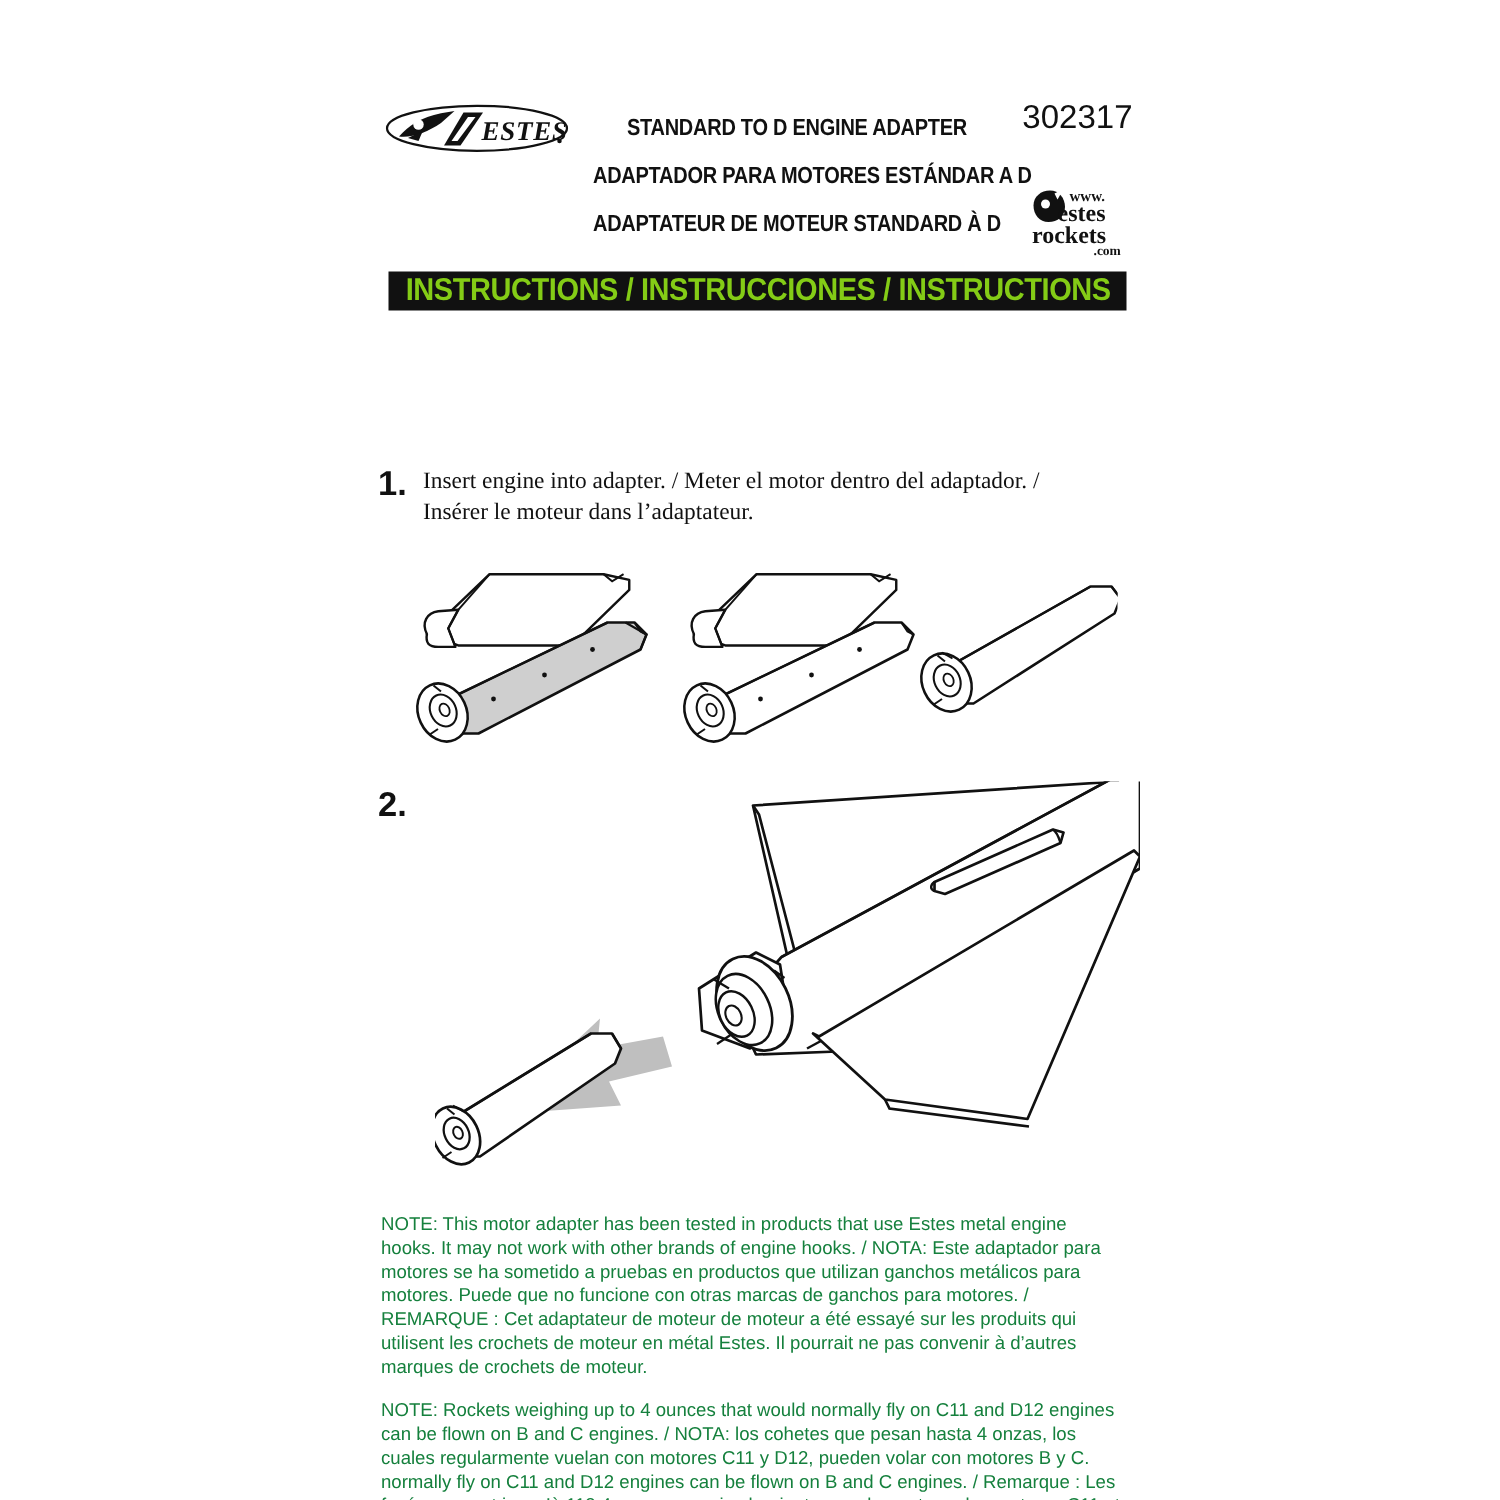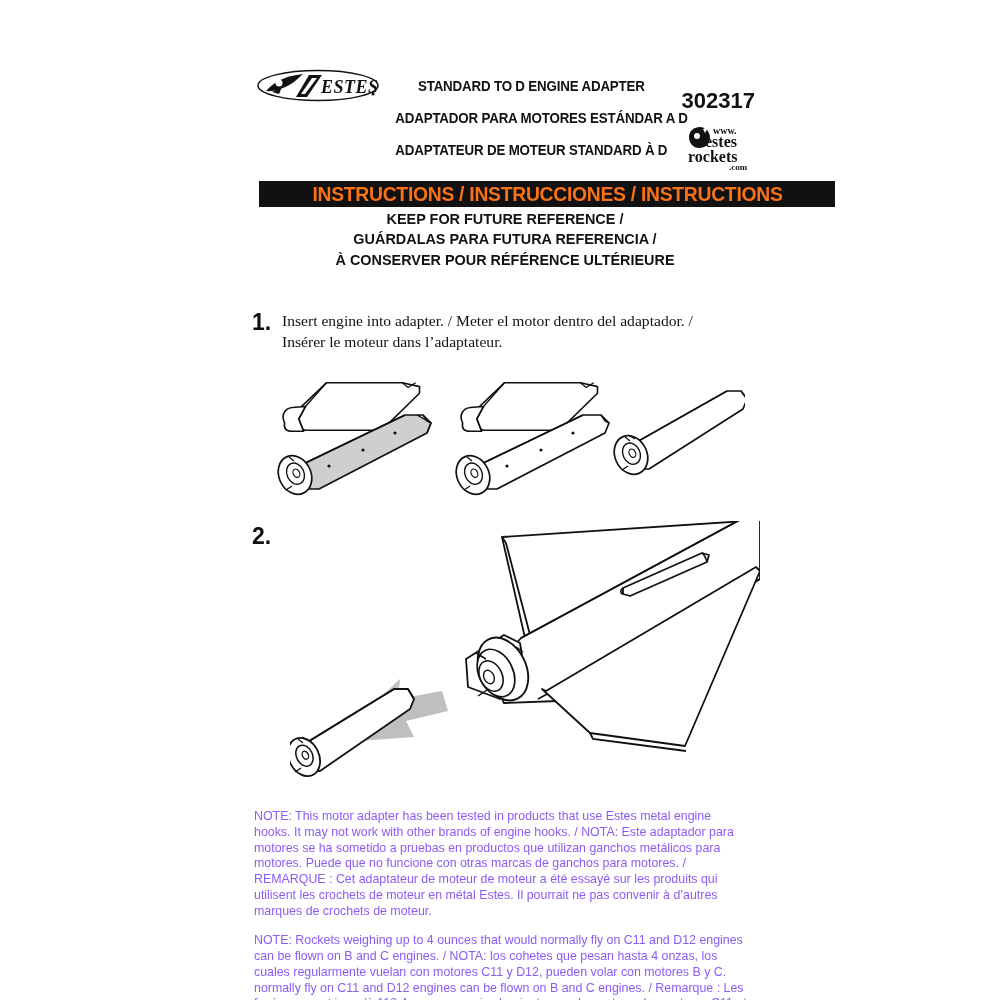--- a/index.html
+++ b/index.html
@@ -62,45 +62,45 @@
     transform-origin: center center;
     white-space: nowrap;
   }
   .hdr-line.l1 { margin-top: 12px; }
   .hdr-line.l2 { margin-top: 14px; }
   .hdr-line.l3 { margin-top: 14px; }
 
   .part-number {
     position: absolute;
     right: 0px;
-    top: 23px;
-    font-family: "Liberation Sans", sans-serif;
-    font-weight: bold;
+    top: 0;
+    font-family: "Liberation Sans", sans-serif;
+    font-weight: normal;
     font-size: 22px;
     letter-spacing: 0px;
     color: #111;
   }
 
   .logo-web {
     position: absolute;
     right: -4px;
     top: 58px;
     width: 72px;
     height: 48px;
   }
 
   
   .banner {
     position: absolute;
     left: 259px;
     top: 138px;
-    width: 576px;
+    width: 492px;
     height: 26px;
     background: #111;
-    color: #f97316;
+    color: #84cc16;
     display: flex;
     align-items: center;
     justify-content: center;
   }
   .banner-text {
     font-family: "Liberation Sans", sans-serif;
     font-weight: bold;
     font-size: 21px;
     letter-spacing: -0.3px;
     transform: scaleX(0.92);
@@ -171,21 +171,21 @@
   .notes {
     position: absolute;
     left: 254px;
     top: 766px;
     width: 496px;
   }
   .note-p {
     font-family: "Liberation Sans", sans-serif;
     font-size: 12.4px;
     line-height: 1.27;
-    color: #8b5cf6;
+    color: #15803d;
     margin: 0 0 14px 0;
     text-align: left;
   }
 </style>
 </head>
 <body>
 
 <div class="sheet">
 
   <div class="header">
@@ -222,25 +222,20 @@
       <text x="18" y="24" font-family="'Liberation Serif', serif" font-size="16" font-weight="bold" fill="#111">estes</text>
       <text x="1" y="39" font-family="'Liberation Serif', serif" font-size="16" font-weight="bold" fill="#111">rockets</text>
       <text x="42" y="47" font-family="'Liberation Serif', serif" font-size="9" font-weight="bold" fill="#111">.com</text>
     </svg>
   </div>
 
   <div class="banner">
     <span class="banner-text">INSTRUCTIONS / INSTRUCCIONES / INSTRUCTIONS</span>
   </div>
 
-  <div class="keep-block">
-    <div class="keep-line">KEEP FOR FUTURE REFERENCE /</div>
-    <div class="keep-line">GUÁRDALAS PARA FUTURA REFERENCIA /</div>
-    <div class="keep-line">À CONSERVER POUR RÉFÉRENCE ULTÉRIEURE</div>
-  </div>
 
   <div class="step" id="step1">
     <div class="step-num">1.</div>
     <div class="step-text">Insert engine into adapter. / Meter el motor dentro del adaptador. / Insérer le moteur dans l’adaptateur.</div>
   </div>
 
   <svg class="fig1" viewBox="0 0 490 135">
     <defs>
       <g id="openAdapterTop">
 

